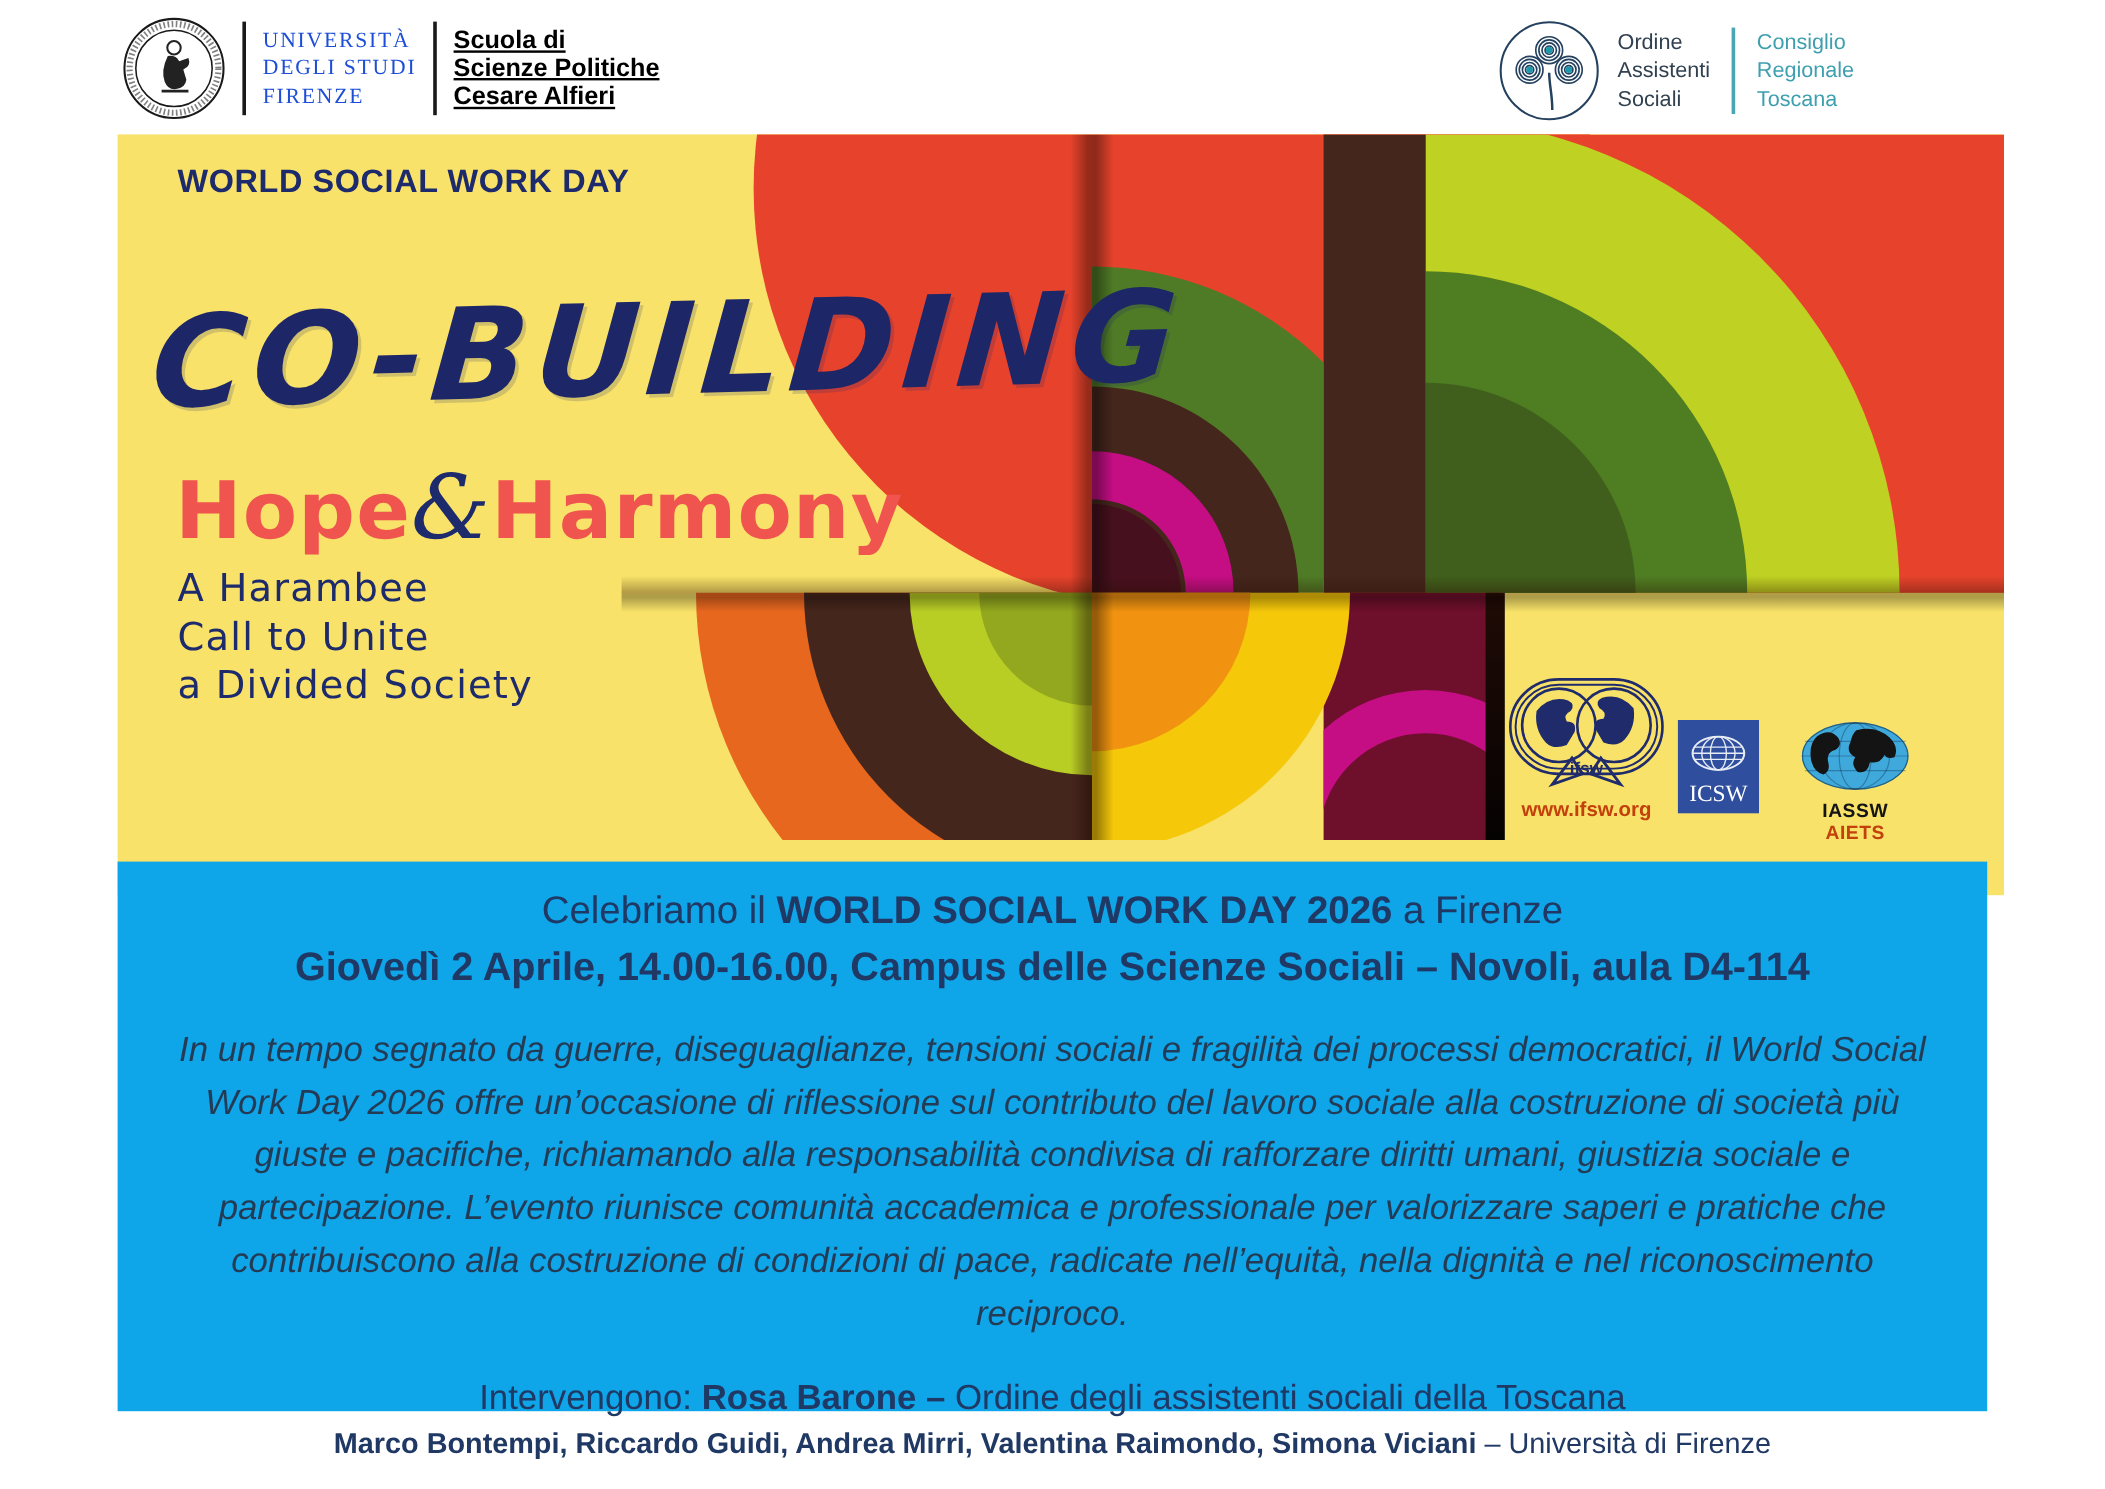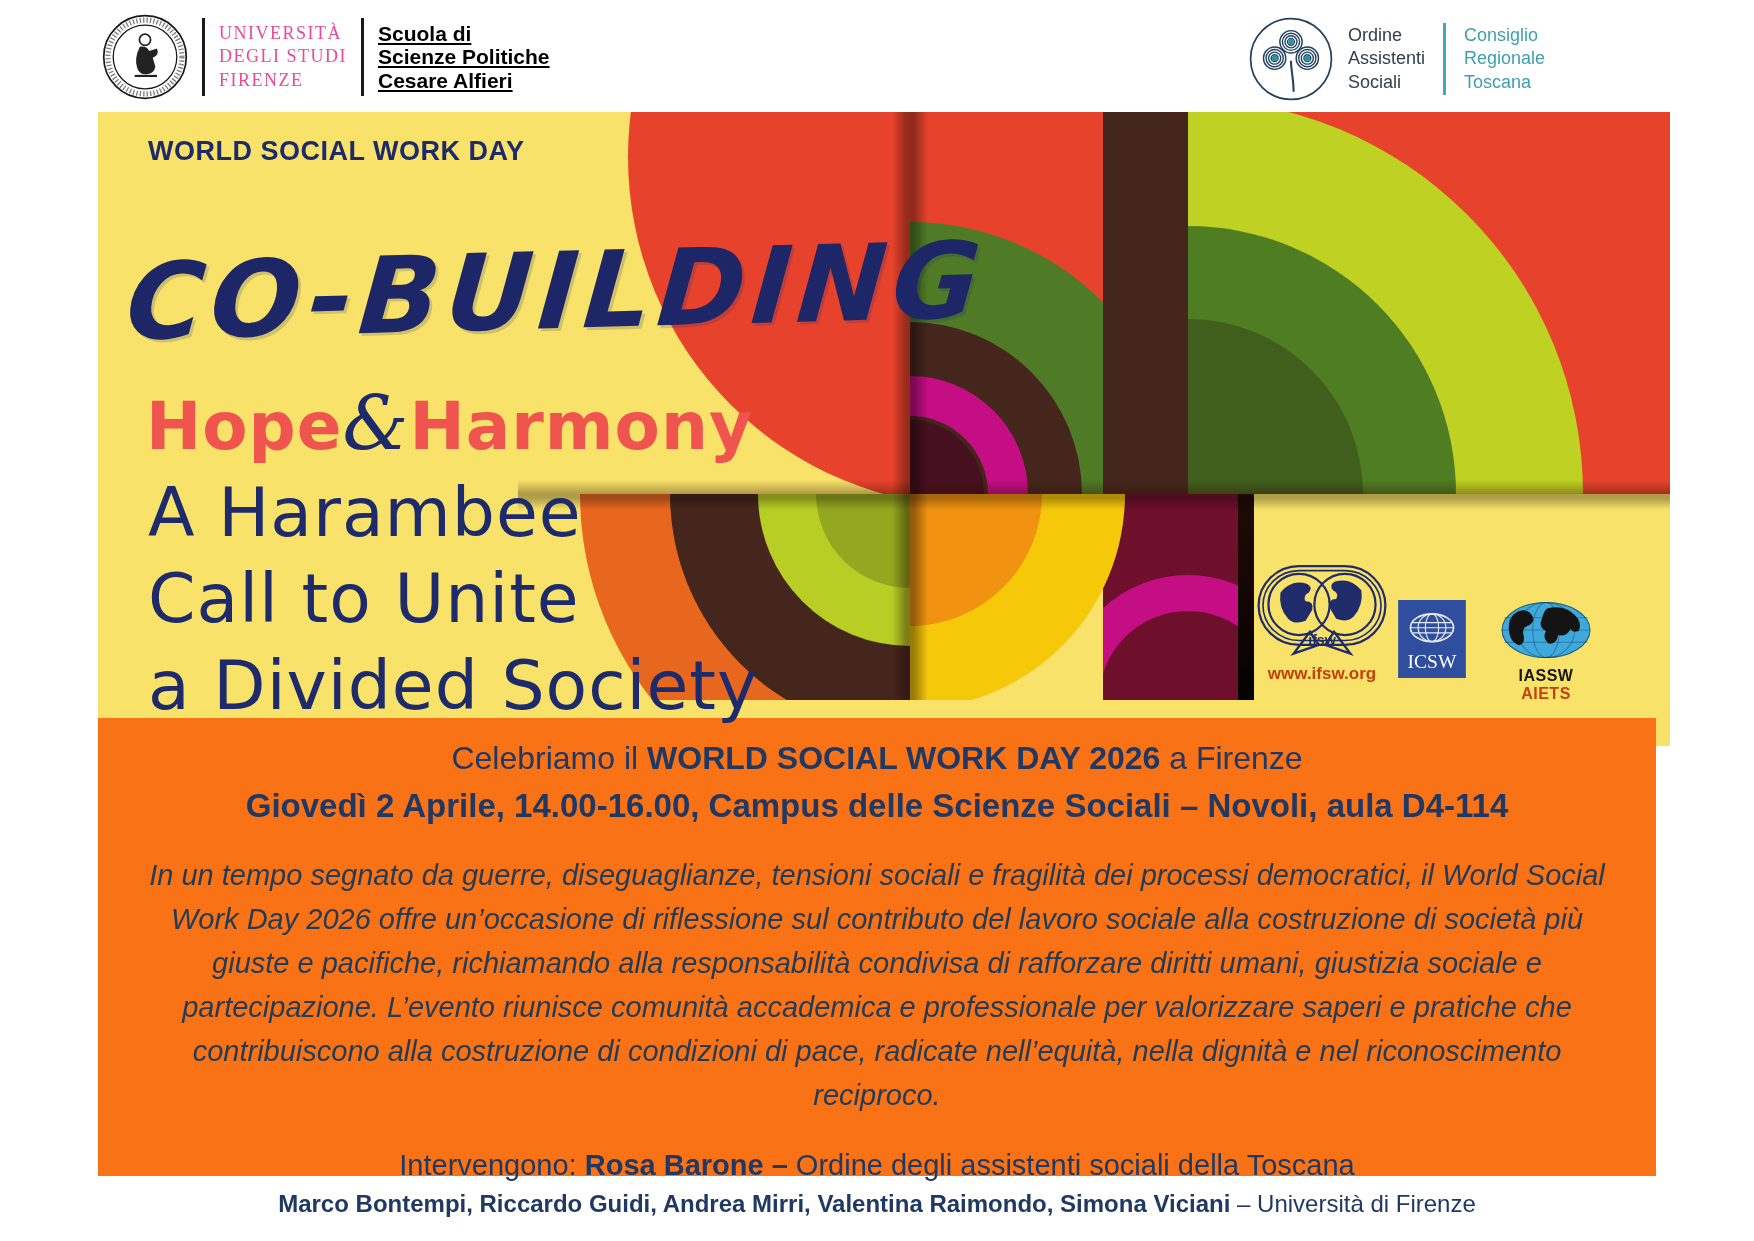--- a/index.html
+++ b/index.html
@@ -4,21 +4,21 @@
 <style>
   html,body{margin:0;padding:0;background:#ffffff;}
   .page{position:relative;width:1754px;height:1241px;background:#ffffff;overflow:hidden;
         font-family:"Liberation Sans",sans-serif;}
 
   
   .top-header{position:absolute;left:0;top:0;width:1754px;height:110px;}
   .unifi-block{position:absolute;left:102px;top:14px;display:flex;align-items:center;gap:14px;}
   .hdr-divider{width:3px;height:78px;background:#1a1a1a;}
   .uni-name{font-family:"Liberation Serif",serif;font-size:18px;letter-spacing:1.5px;
-            color:#ec4899;line-height:1.3;}
+            color:#1d4ed8;line-height:1.3;}
   .school-name{font-size:21px;font-weight:bold;color:#000000;line-height:1.12;text-decoration:underline;}
 
   .ordine-block{position:absolute;left:1248px;top:16px;display:flex;align-items:center;gap:14px;justify-content:space-between;}
   .ordine-name{font-size:18px;color:#31414f;line-height:1.3;}
   .teal-divider{width:3px;height:72px;background:#4aa6b5;margin:0 4px;}
   .consiglio-name{font-size:18px;color:#3e9faf;line-height:1.3;}
 
   
   .banner{position:absolute;left:98px;top:112px;width:1572px;height:634px;
           background:#f8e269;overflow:hidden;}
@@ -61,35 +61,35 @@
           font-family:"DejaVu Sans",sans-serif;font-weight:bold;font-style:italic;
           font-size:106px;letter-spacing:6px;color:#1d2667;
           transform:skewX(-6deg) rotate(-1.5deg);
           text-shadow:3px 3px 0 rgba(29,38,103,.18);}
   .banner-subtitle{position:absolute;left:48px;top:268px;z-index:5;
           font-family:"DejaVu Sans",sans-serif;font-weight:bold;font-size:66px;
           color:#f0544e;letter-spacing:1px;}
   .banner-subtitle .amp{font-family:"DejaVu Serif",serif;font-weight:normal;font-style:italic;
           font-size:74px;color:#1d2a6b;}
   .tagline{position:absolute;left:50px;top:358px;z-index:5;
-          font-family:"DejaVu Sans",sans-serif;font-size:68px;color:#1d2a6b;
+          font-family:"DejaVu Sans",sans-serif;font-size:32px;color:#1d2a6b;
           letter-spacing:1px;line-height:1.27;}
 
   .partner-logos{position:absolute;left:0;top:0;z-index:6;}
   .ifsw-logo{position:absolute;left:1156px;top:452px;width:136px;text-align:center;}
   .ifsw-url{font-size:17px;font-weight:bold;color:#c2410c;margin-top:2px;}
   .icsw-logo{position:absolute;left:1300px;top:488px;}
   .iassw-logo{position:absolute;left:1400px;top:488px;width:96px;text-align:center;}
   .iassw-caption{font-size:16px;font-weight:bold;margin-top:3px;letter-spacing:.5px;}
   .iassw-caption .iassw-txt{color:#141414;}
   .iassw-caption .aiets-txt{color:#c2410c;}
 
   
   .details{position:absolute;left:98px;top:718px;width:1558px;height:458px;
-           background:#f97316;text-align:center;color:#1f3864;}
+           background:#0ea5e9;text-align:center;color:#1f3864;}
   .d-line1{margin-top:22px;font-size:32px;}
   .d-line2{margin-top:10px;font-size:33px;font-weight:bold;}
   .d-par{margin:28px auto 0;max-width:1490px;font-size:29px;font-style:italic;
          color:#243b55;line-height:1.52;}
   .d-speak1{margin-top:32px;font-size:29px;}
   .d-speak2{margin-top:8px;font-size:24px;}
   b{font-weight:bold;}
 </style>
 </head>
 <body>

